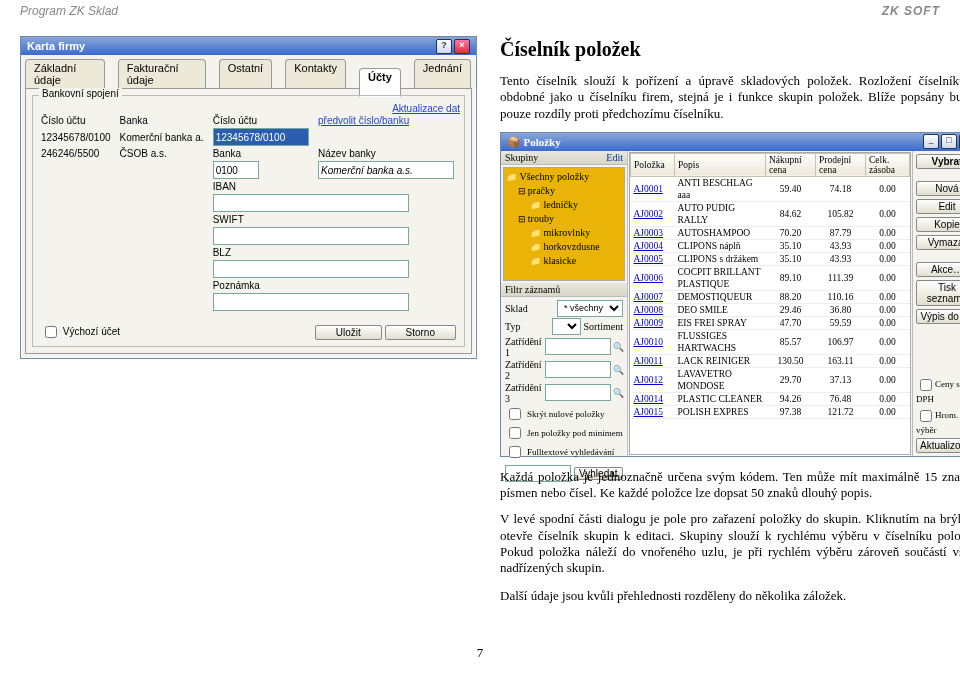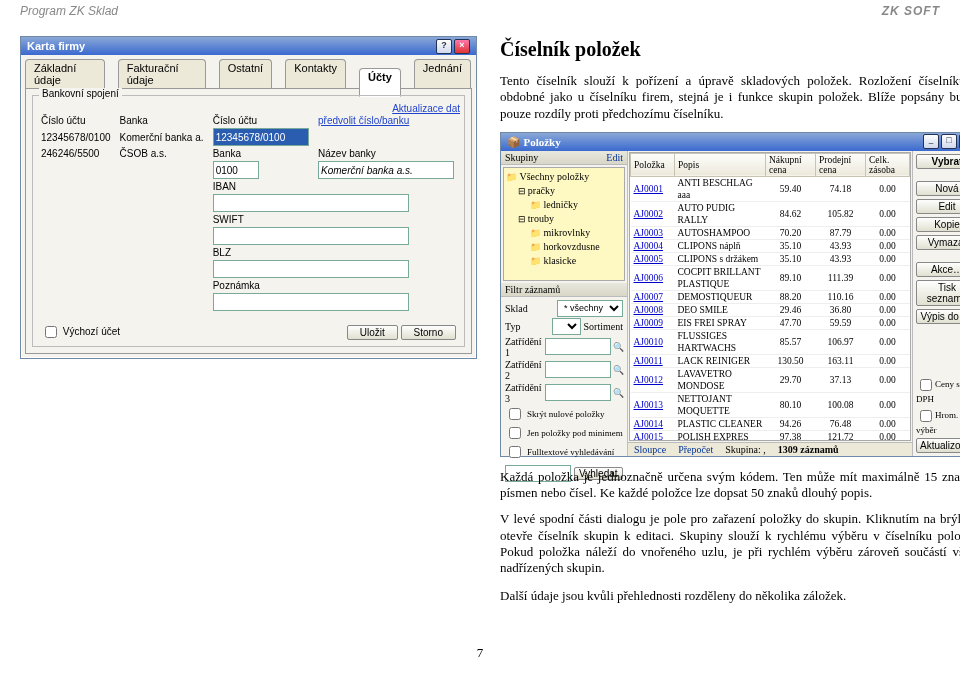--- a/index.html
+++ b/index.html
@@ -78,41 +78,41 @@
   table.form { border-collapse:collapse; font-size:10px; }
   table.form td { padding: 1px 4px; vertical-align: middle; white-space: nowrap; }
   .lbl { color:#000; font-size:10px; }
   input.txt, select.sel {
     font-size:10px; padding:1px 2px; border:1px solid #7a9; background:#fff;
     height:14px; box-sizing:content-box;
   }
   input.txt.sel-hl { background:#2a5db0; color:#fff; }
   .small-link { color:#24c; text-decoration:underline; font-size:10px; cursor:pointer; }
   .btn {
-    font-size:10px; padding: 1px 12px; border:1px solid #888;
+    font-size:10px; padding: 1px 20px; border:1px solid #888;
     background:linear-gradient(#fefefe,#e0e0d0); border-radius:2px;
     min-width: 48px; text-align:center;
   }
   .btn.bold { font-weight:bold; }
   .chk { width:12px; height:12px; vertical-align:middle; }
 
   
   .polozky-wrap { margin: 8px 0 12px; }
   .polozky { width: 480px; font-size:10px; }
   .body-flex { display:flex; height: 305px; }
   .sidebar {
     width: 126px; background:#f4f3ee; border-right:1px solid #bfbfbf;
     display:flex; flex-direction:column;
   }
   .side-sec-title {
     background: linear-gradient(#e9e8de,#d8d6c6);
     font-size:10px; padding: 1px 4px; border-bottom:1px solid #bbb;
     display:flex; justify-content:space-between;
   }
-  .tree { flex:0 0 auto; padding: 2px; font-size:10px; overflow:auto; height:108px; background:#fef9c3; border:1px solid #aaa; margin:2px; }
+  .tree { flex:0 0 auto; padding: 2px; font-size:10px; overflow:auto; height:108px; background:#eab308; border:1px solid #aaa; margin:2px; }
   .tree div { line-height:13px; white-space:nowrap; }
   .tree .ind1 { padding-left: 12px; }
   .tree .ind2 { padding-left: 24px; }
   .tree .folder::before { content:"📁 "; font-size:9px; }
   .tree .minus::before { content:"⊟ "; }
   .filters { padding: 2px 4px; font-size:10px; }
   .filters .row { display:flex; align-items:center; gap:3px; margin:1px 0; }
   .filters label { width: 54px; }
   .filters input.txt, .filters select { width: 60px; font-size:9px; height:13px; }
   .filters .chkrow { display:flex; align-items:center; gap:3px; margin:1px 0; font-size:9px; }
@@ -438,48 +438,35 @@
                       <td class="n">0.00</td>
                     </tr>
                     <tr>
                       <td class="code">AJ0012</td>
                       <td>LAVAVETRO MONDOSE</td>
                       <td class="n">29.70</td>
                       <td class="n">37.13</td>
                       <td class="n">0.00</td>
                     </tr>
                     <tr>
-                      <td class="code">AJ0013</td>
-                      <td>NETTOJANT MOQUETTE</td>
-                      <td class="n">80.10</td>
-                      <td class="n">100.08</td>
-                      <td class="n">0.00</td>
-                    </tr>
-                    <tr>
                       <td class="code">AJ0014</td>
                       <td>PLASTIC CLEANER</td>
                       <td class="n">94.26</td>
                       <td class="n">76.48</td>
                       <td class="n">0.00</td>
                     </tr>
                     <tr>
                       <td class="code">AJ0015</td>
                       <td>POLISH EXPRES</td>
                       <td class="n">97.38</td>
                       <td class="n">121.72</td>
                       <td class="n">0.00</td>
                     </tr>
                   </tbody>
               </table>
-            </div>
-            <div class="status">
-              <span class="tool-link">Sloupce</span>
-              <span class="tool-link">Přepočet</span>
-              <span>Skupina: ,</span>
-              <b>1309 záznamů</b>
             </div>
           </div>
 
           <div class="right-btns">
             <button class="btn bold">Vybrat</button>
             <div class="sep"></div>
             <button class="btn">Nová</button>
             <button class="btn">Edit</button>
             <button class="btn">Kopie</button>
             <button class="btn">Vymazat</button>

